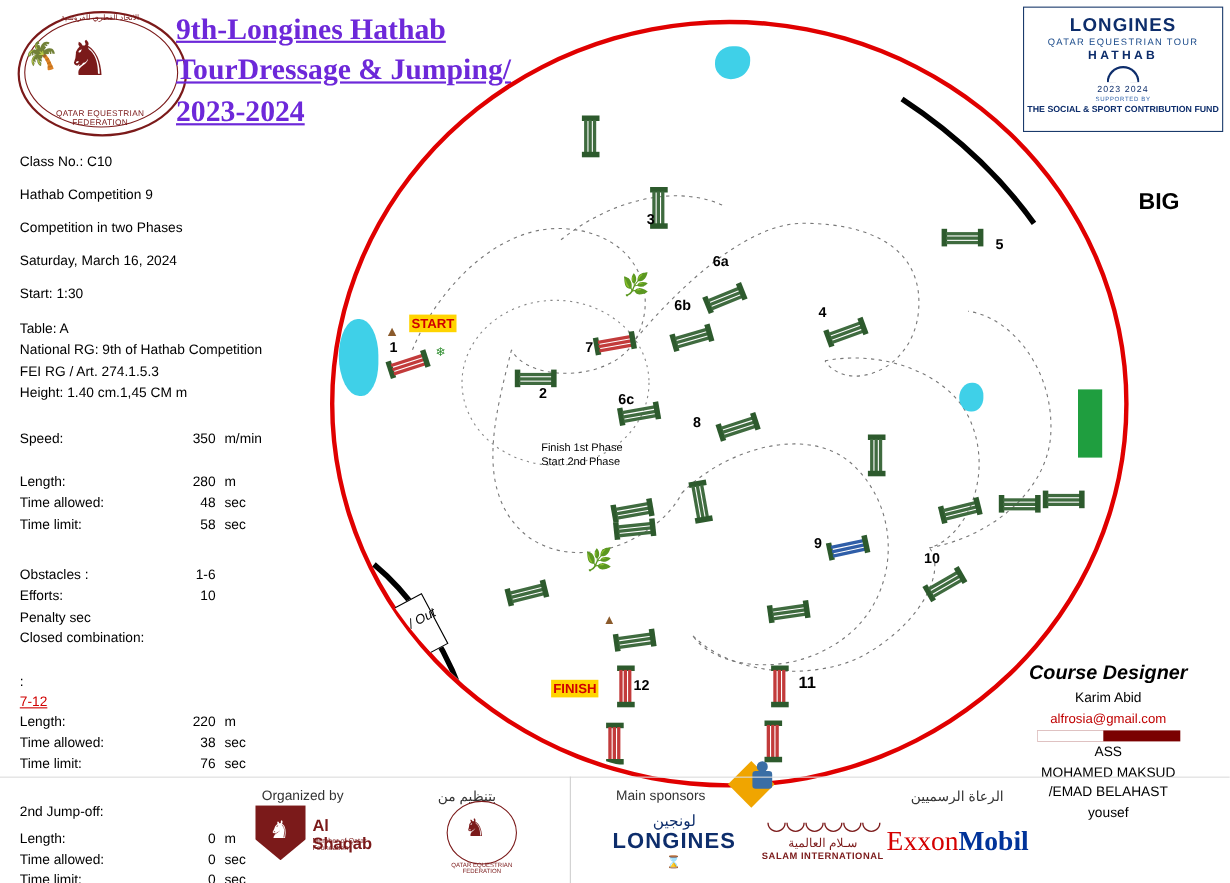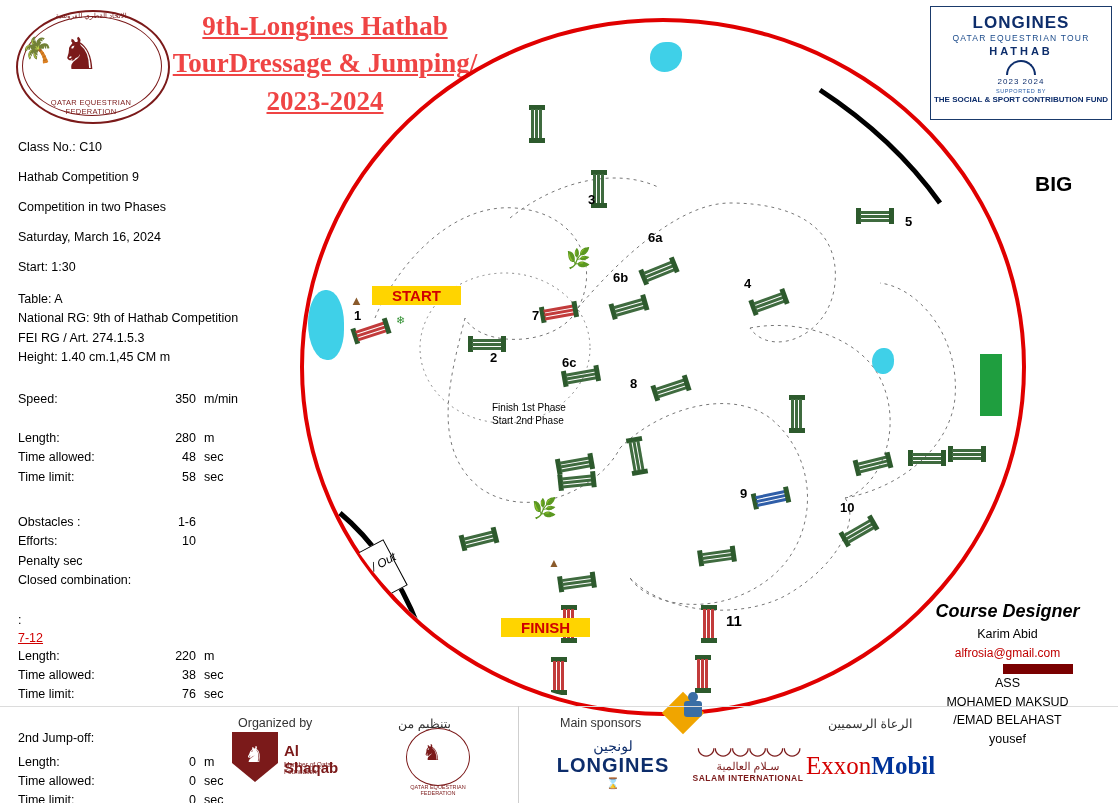--- a/index.html
+++ b/index.html
@@ -8,21 +8,21 @@
 
   
   .qef-logo{position:absolute;left:8px;top:6px;width:180px;height:118px;}
   .qef-logo .ring{position:absolute;left:8px;top:4px;width:150px;height:110px;border:2px solid #7b1a1a;border-radius:50%;}
   .qef-logo .ring2{position:absolute;left:14px;top:10px;width:138px;height:98px;border:1px solid #7b1a1a;border-radius:50%;}
   .qef-logo .horse{position:absolute;left:52px;top:26px;font-size:44px;color:#7b1a1a;line-height:1;}
   .qef-logo .arabtop{position:absolute;left:18px;top:6px;width:130px;text-align:center;font-size:7px;color:#7b1a1a;}
   .qef-logo .arabbot{position:absolute;left:18px;top:92px;width:130px;text-align:center;font-size:7.5px;color:#7b1a1a;letter-spacing:.3px;}
   .qef-logo .palm{position:absolute;left:14px;top:30px;font-size:26px;color:#7b1a1a;transform:rotate(-18deg);}
 
-  .title-block{position:absolute;left:160px;top:8px;width:330px;text-align:center;color:#ef4444;
+  .title-block{position:absolute;left:160px;top:8px;width:330px;text-align:left;color:#6d28d9;
     font-family:"Liberation Serif",serif;font-weight:bold;font-size:27px;line-height:1.38;}
   .title-block div{text-decoration:underline;}
 
   .longines-box{position:absolute;left:930px;top:6px;width:180px;height:112px;border:1px solid #1a3a6b;background:#fff;text-align:center;}
   .lg-title{color:#0d2d6b;font-weight:bold;font-size:17px;letter-spacing:1px;margin-top:6px;}
   .lg-sub{color:#1a4a8a;font-size:8.5px;letter-spacing:1.2px;}
   .lg-hathab{color:#0d2d6b;font-weight:bold;font-size:11px;letter-spacing:3px;margin-top:2px;}
   .lg-arc{width:26px;height:13px;border:2.5px solid #0d2d6b;border-bottom:none;border-radius:26px 26px 0 0;margin:3px auto 0;}
   .lg-years{color:#0d2d6b;font-size:8px;letter-spacing:1px;margin-top:2px;}
   .lg-supp{color:#2b5fa8;font-size:5.5px;letter-spacing:.6px;margin-top:2px;}
@@ -56,21 +56,21 @@
   .jump.blue .bar{background:#2f5ea8;}
 
   .numlab{position:absolute;font-size:13px;font-weight:bold;color:#000;}
   .numlab.big{font-size:15px;}
 
   .water{position:absolute;background:#3fd0e8;}
   .plant{position:absolute;color:#39b639;font-size:20px;}
   .greenbar{position:absolute;background:#1f9e3f;}
 
   .dot-path{position:absolute;left:0;top:0;width:718px;height:690px;}
-  .tag{position:absolute;font-size:15px;font-weight:bold;padding:1px 20px;}
+  .tag{position:absolute;font-size:12px;font-weight:bold;padding:1px 2px;}
   .tag.start{background:#ffd400;color:#d00000;}
   .tag.finish{background:#ffd400;color:#d00000;}
   .phase-txt{position:absolute;font-size:10px;color:#000;line-height:1.25;}
   .inout{position:absolute;width:70px;height:52px;}
   .inout .box{position:absolute;left:14px;top:0;width:40px;height:50px;border:1px solid #000;background:#fff;transform:rotate(-28deg);}
   .inout .txt{position:absolute;left:16px;top:12px;font-size:12px;font-style:italic;transform:rotate(-28deg);}
   .horsebox{position:absolute;width:40px;height:22px;background:#000;color:#fff;font-size:15px;text-align:center;line-height:22px;}
 
   .rider{position:absolute;width:60px;height:40px;}
   .rider .diamond{position:absolute;left:6px;top:8px;width:30px;height:30px;background:#f0a500;transform:rotate(45deg);}

